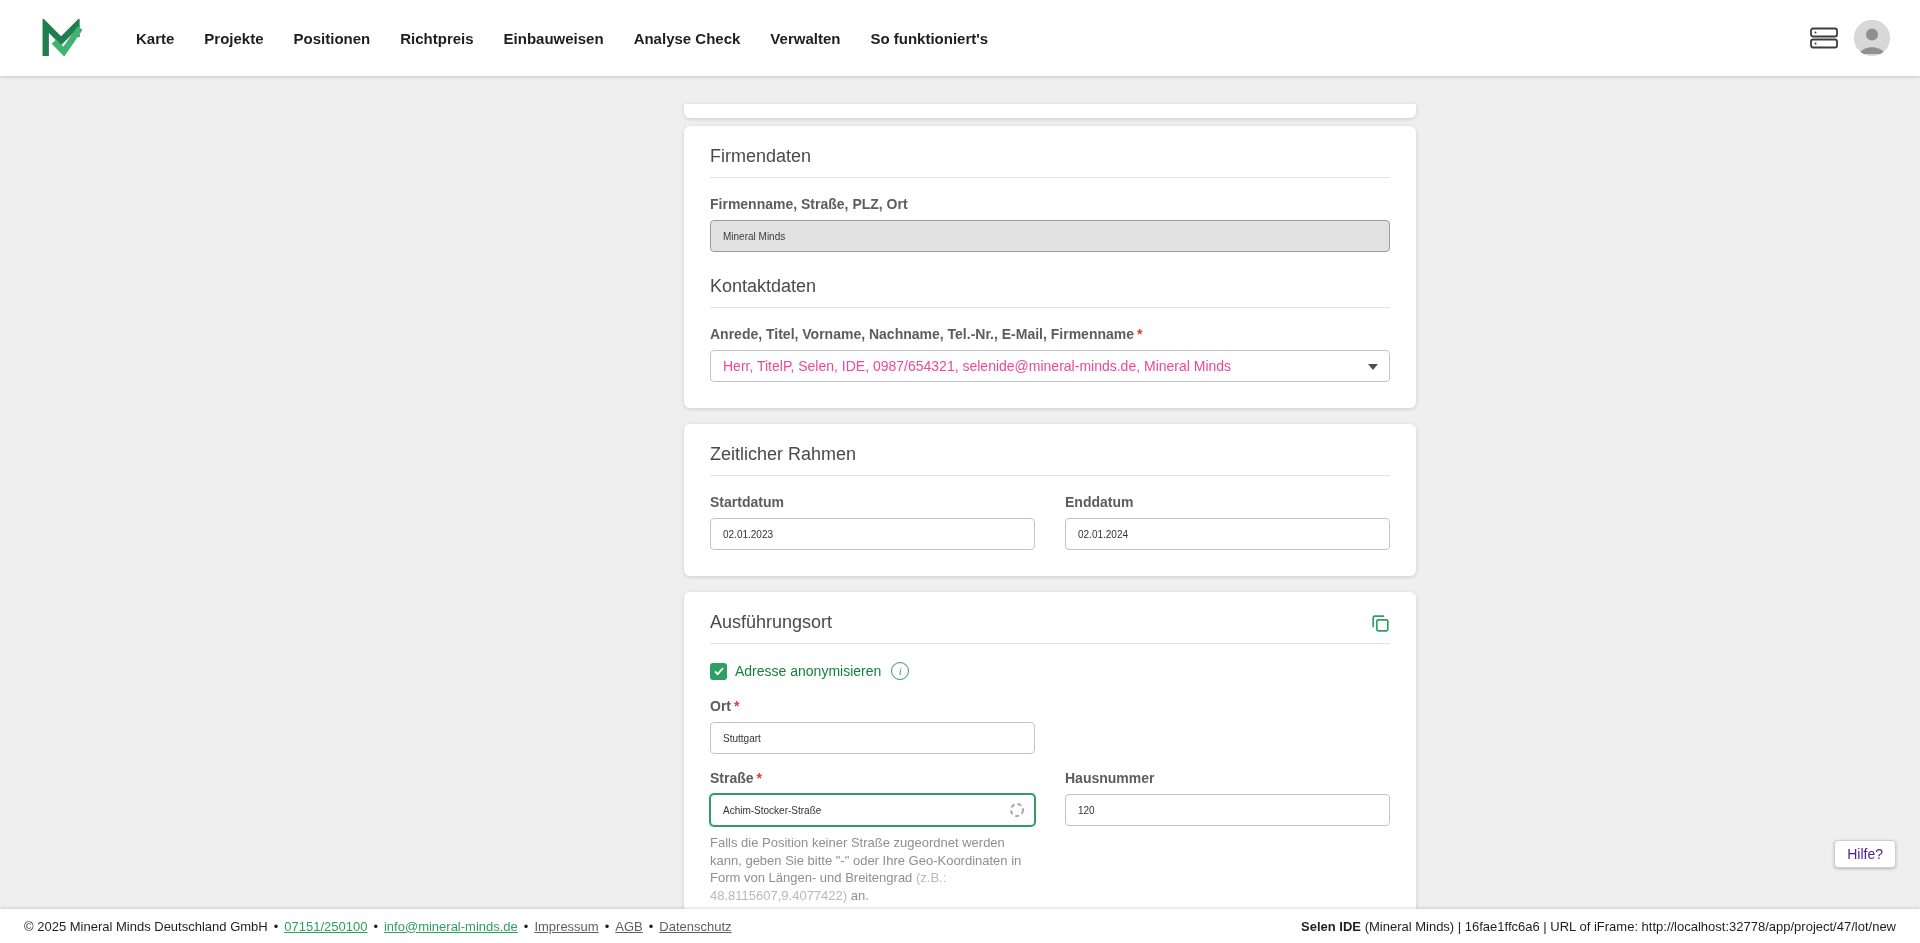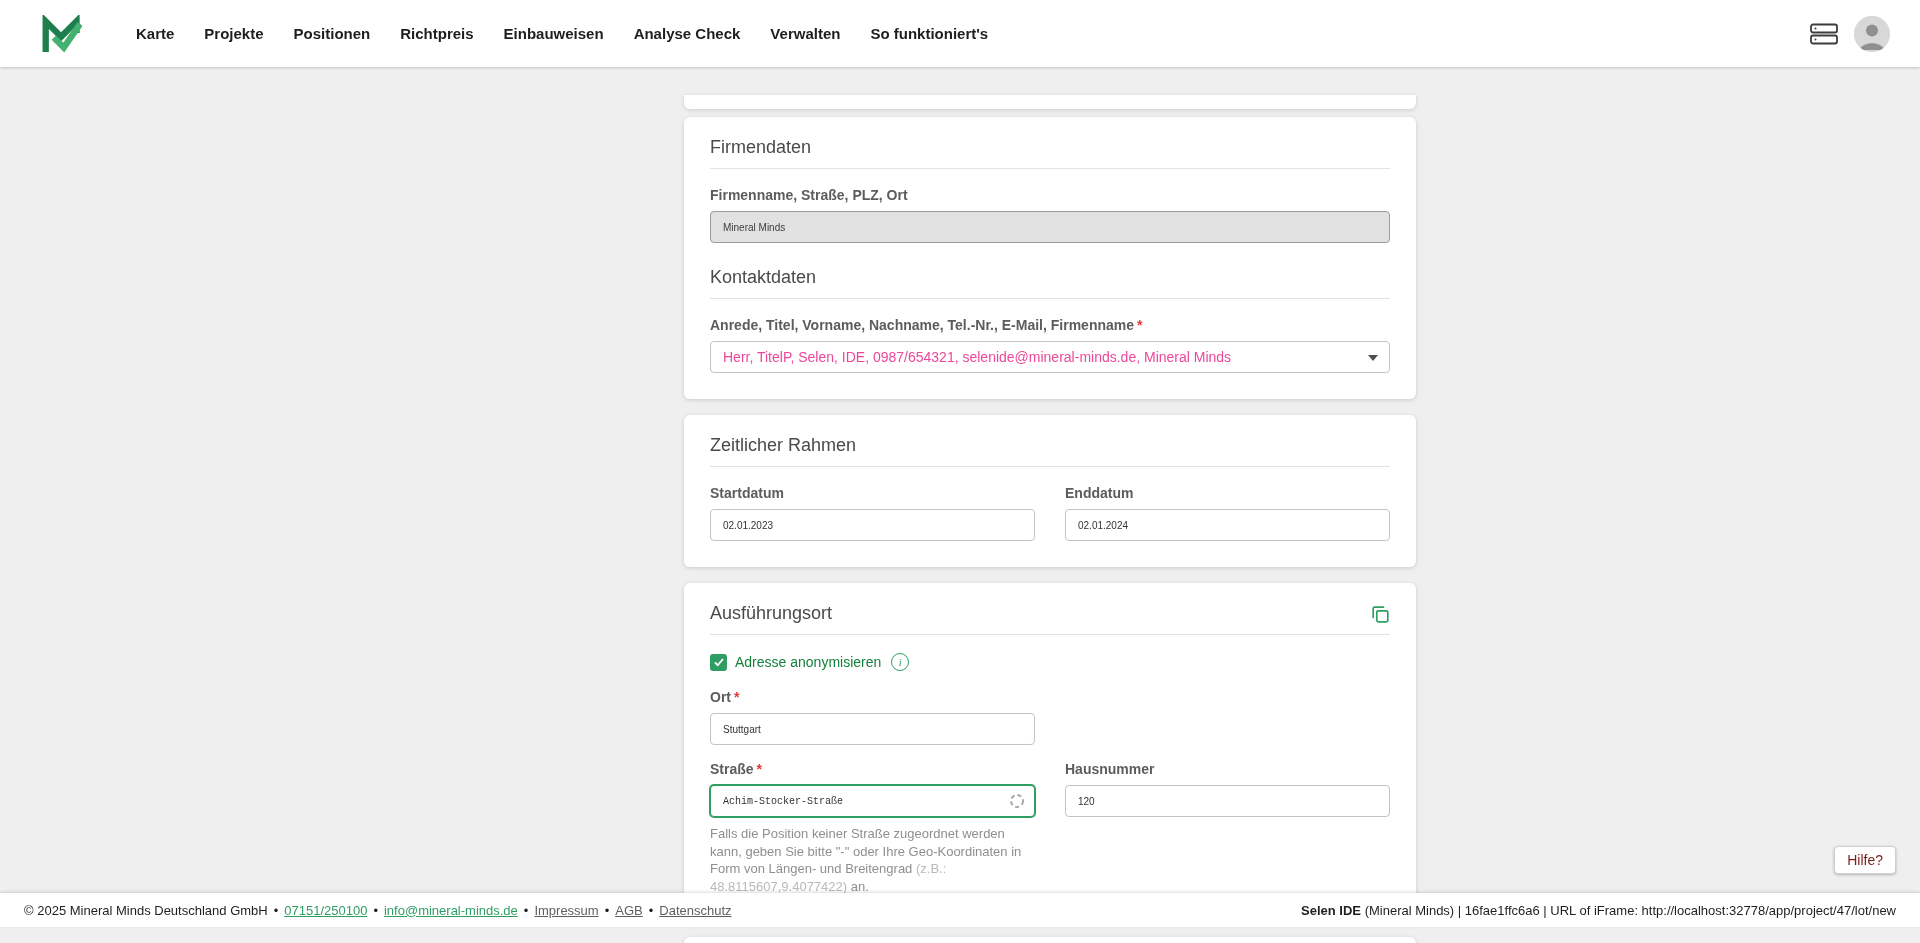--- a/index.html
+++ b/index.html
@@ -1,21 +1,21 @@
 <!DOCTYPE html>
 <html lang="de" style="--accent-green: #2e9e63; --required-red: #e53935;"><head>
 <meta charset="utf-8">
 <style>
   :root { --accent-green:#2e9e63; --required-red:#e53935; }
   * { box-sizing:border-box; margin:0; padding:0; }
   html,body { width:1920px; height:943px; overflow:hidden; }
   body { font-family:"Liberation Sans", sans-serif; background:#efefef; position:relative; }
 
   
-  .navbar { height:67px; background:#fff; display:flex; 
+  .navbar { height:76px; background:#fff; display:flex; 
             padding:0 30px 0 42px; box-shadow:0 1px 3px rgba(0,0,0,.18);
             position:relative; z-index:30; }
   .logo { display:flex; align-items:center; margin-right:54px; cursor:pointer; }
   .main-nav { display:flex; gap:30px; align-items:center; }
   .main-nav a { font-size:15px; font-weight:700; color:#1e1e1e; text-decoration:none;
                 cursor:pointer; white-space:nowrap; }
   .nav-right { margin-left:auto; display:flex; align-items:center; gap:16px; }
   .icon-btn { display:flex; align-items:center; cursor:pointer; }
   .avatar { width:36px; height:36px; border-radius:50%; overflow:hidden;
             background:#d8d8d8; cursor:pointer; display:block; }
@@ -48,34 +48,34 @@
   .checkbox-row { display:flex; align-items:center; margin-bottom:18px; }
   .checkbox { width:17px; height:17px; border-radius:3px; background:var(--accent-green);
               display:inline-flex; align-items:center; justify-content:center; cursor:pointer; flex:none; }
   .checkbox-label { font-size:14px; color:#15803d; margin-left:8px; }
   .info-icon { width:18px; height:18px; border:1px solid var(--accent-green); border-radius:50%;
                color:var(--accent-green); font-size:11px; line-height:1; font-style:italic;
                font-family:"Liberation Serif", serif; display:inline-flex; align-items:center;
                justify-content:center; margin-left:10px; cursor:pointer; flex:none; }
   .input-wrap { position:relative; }
   .input.focused { border-color:var(--accent-green); box-shadow:0 0 0 1px var(--accent-green);
-                   padding-right:32px;font-family:Liberation Mono, monospace; }
+                   padding-right:32px; }
   .spinner { position:absolute; right:10px; top:8px; width:16px; height:16px;
              animation:spin 1.4s linear infinite; display:block; }
   @keyframes spin { to { transform:rotate(360deg); } }
   .hint { margin-top:8px; font-size:13px; line-height:1.35; color:#8f8f8f; }
   .hint .example { color:#b9b9b9; }
 
   
-  .help-btn { position:fixed; right:24px; bottom:69px; z-index:40; background:#fff;
+  .help-btn { position:fixed; right:24px; bottom:75px; z-index:40; background:#fff;
               border:1px solid #cfcfcf; border-radius:4px; padding:5px 12px; font-size:14px;
-              color:#7f1d1d; box-shadow:0 1px 3px rgba(0,0,0,.25); cursor:pointer; }
-
-  
-  .footer { position:fixed; left:0; bottom:16px; width:1920px; height:34px; background:#fff;
+              color:#4c1d95; box-shadow:0 1px 3px rgba(0,0,0,.25); cursor:pointer; }
+
+  
+  .footer { position:fixed; left:0; bottom:0; width:1920px; height:34px; background:#fff;
             box-shadow:0 -1px 3px rgba(0,0,0,.15); display:flex; align-items:center;
             justify-content:space-between; padding:0 24px; font-size:13px; color:#1f1f1f; z-index:35; }
   .footer-left { display:flex; align-items:center; gap:6px; white-space:nowrap; }
   .footer a { cursor:pointer; text-decoration:underline; }
   .footer a.link-green { color:var(--accent-green); }
   .footer a.link-gray { color:#5f5f5f; }
   .footer-right { white-space:nowrap; }
   .footer-right .bold { font-weight:700; }
 </style>
 </head>

